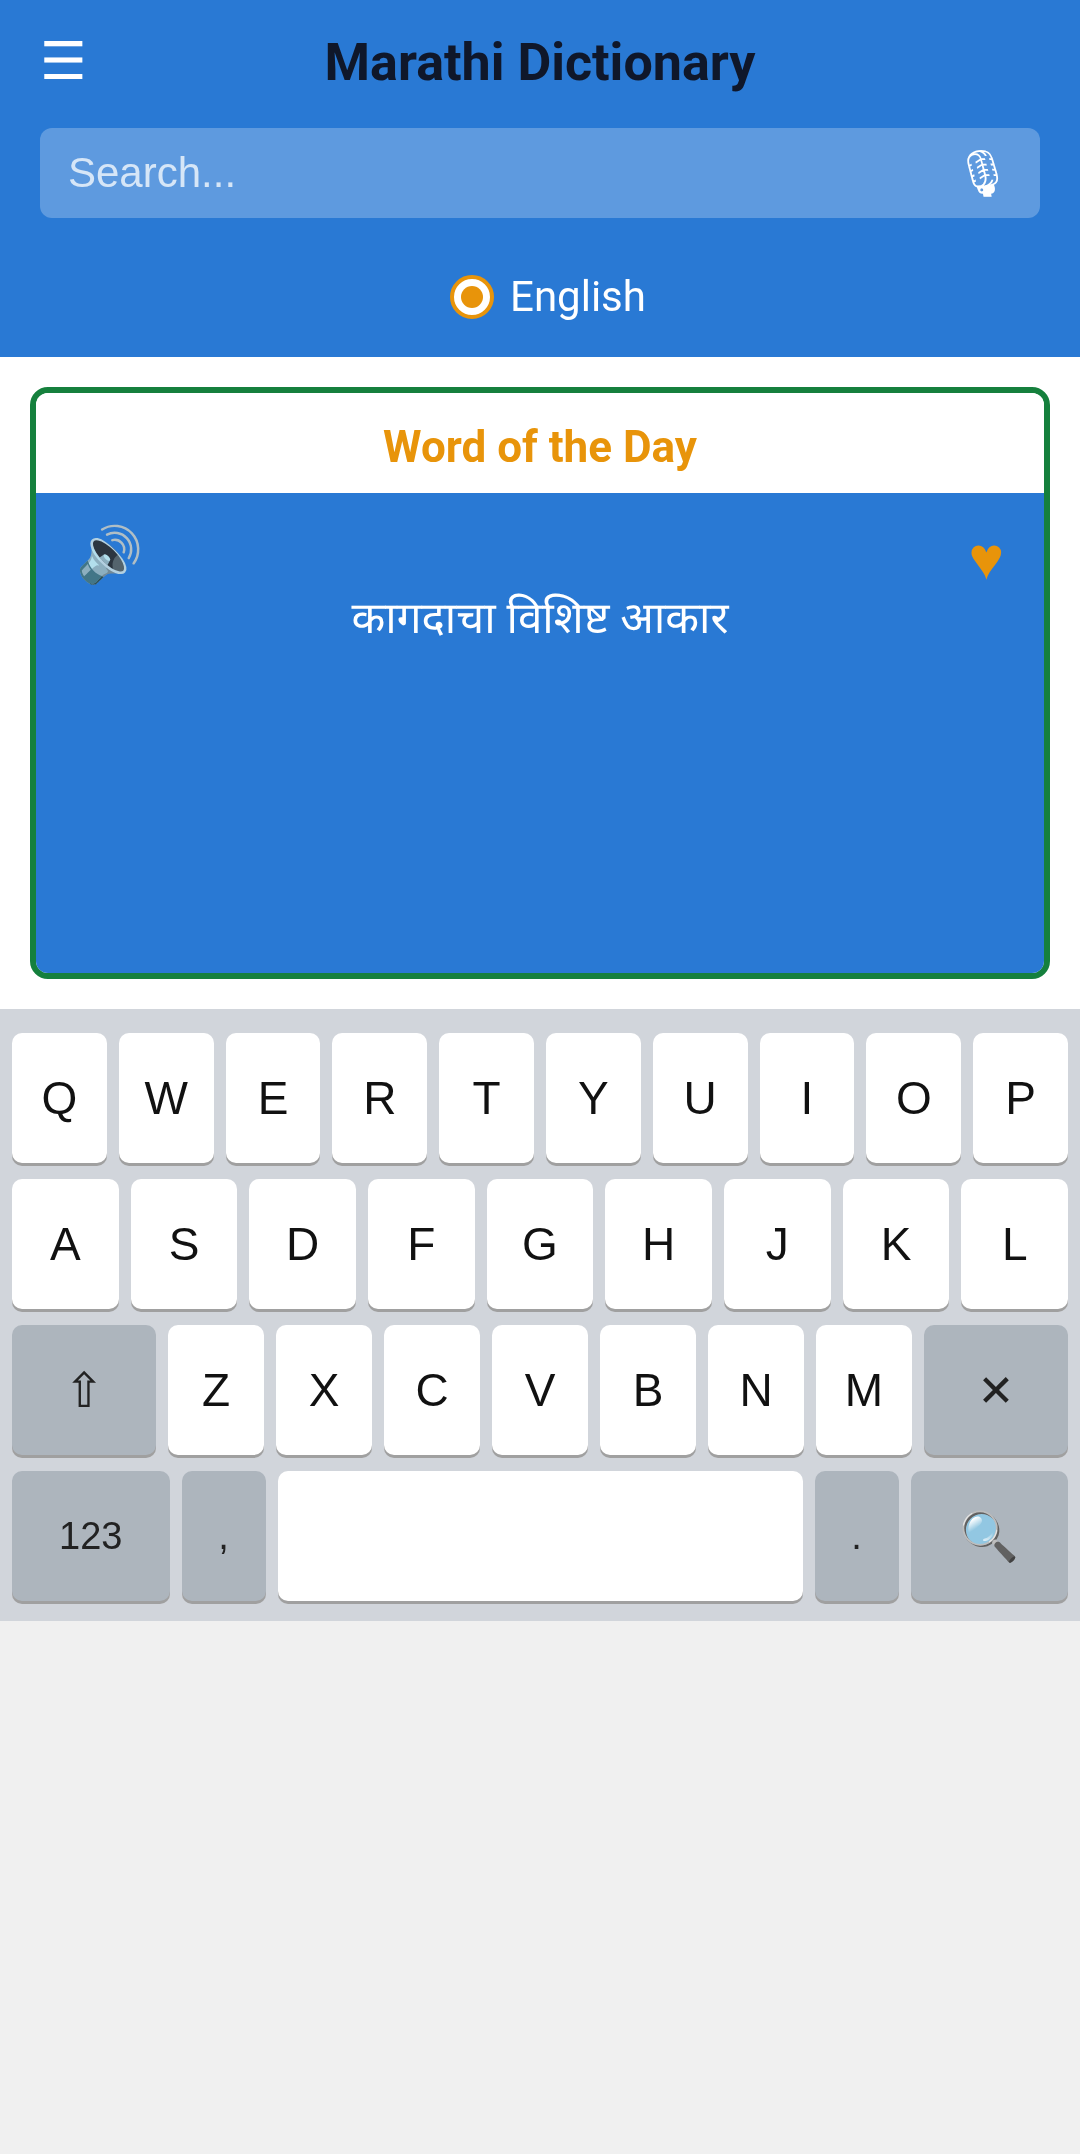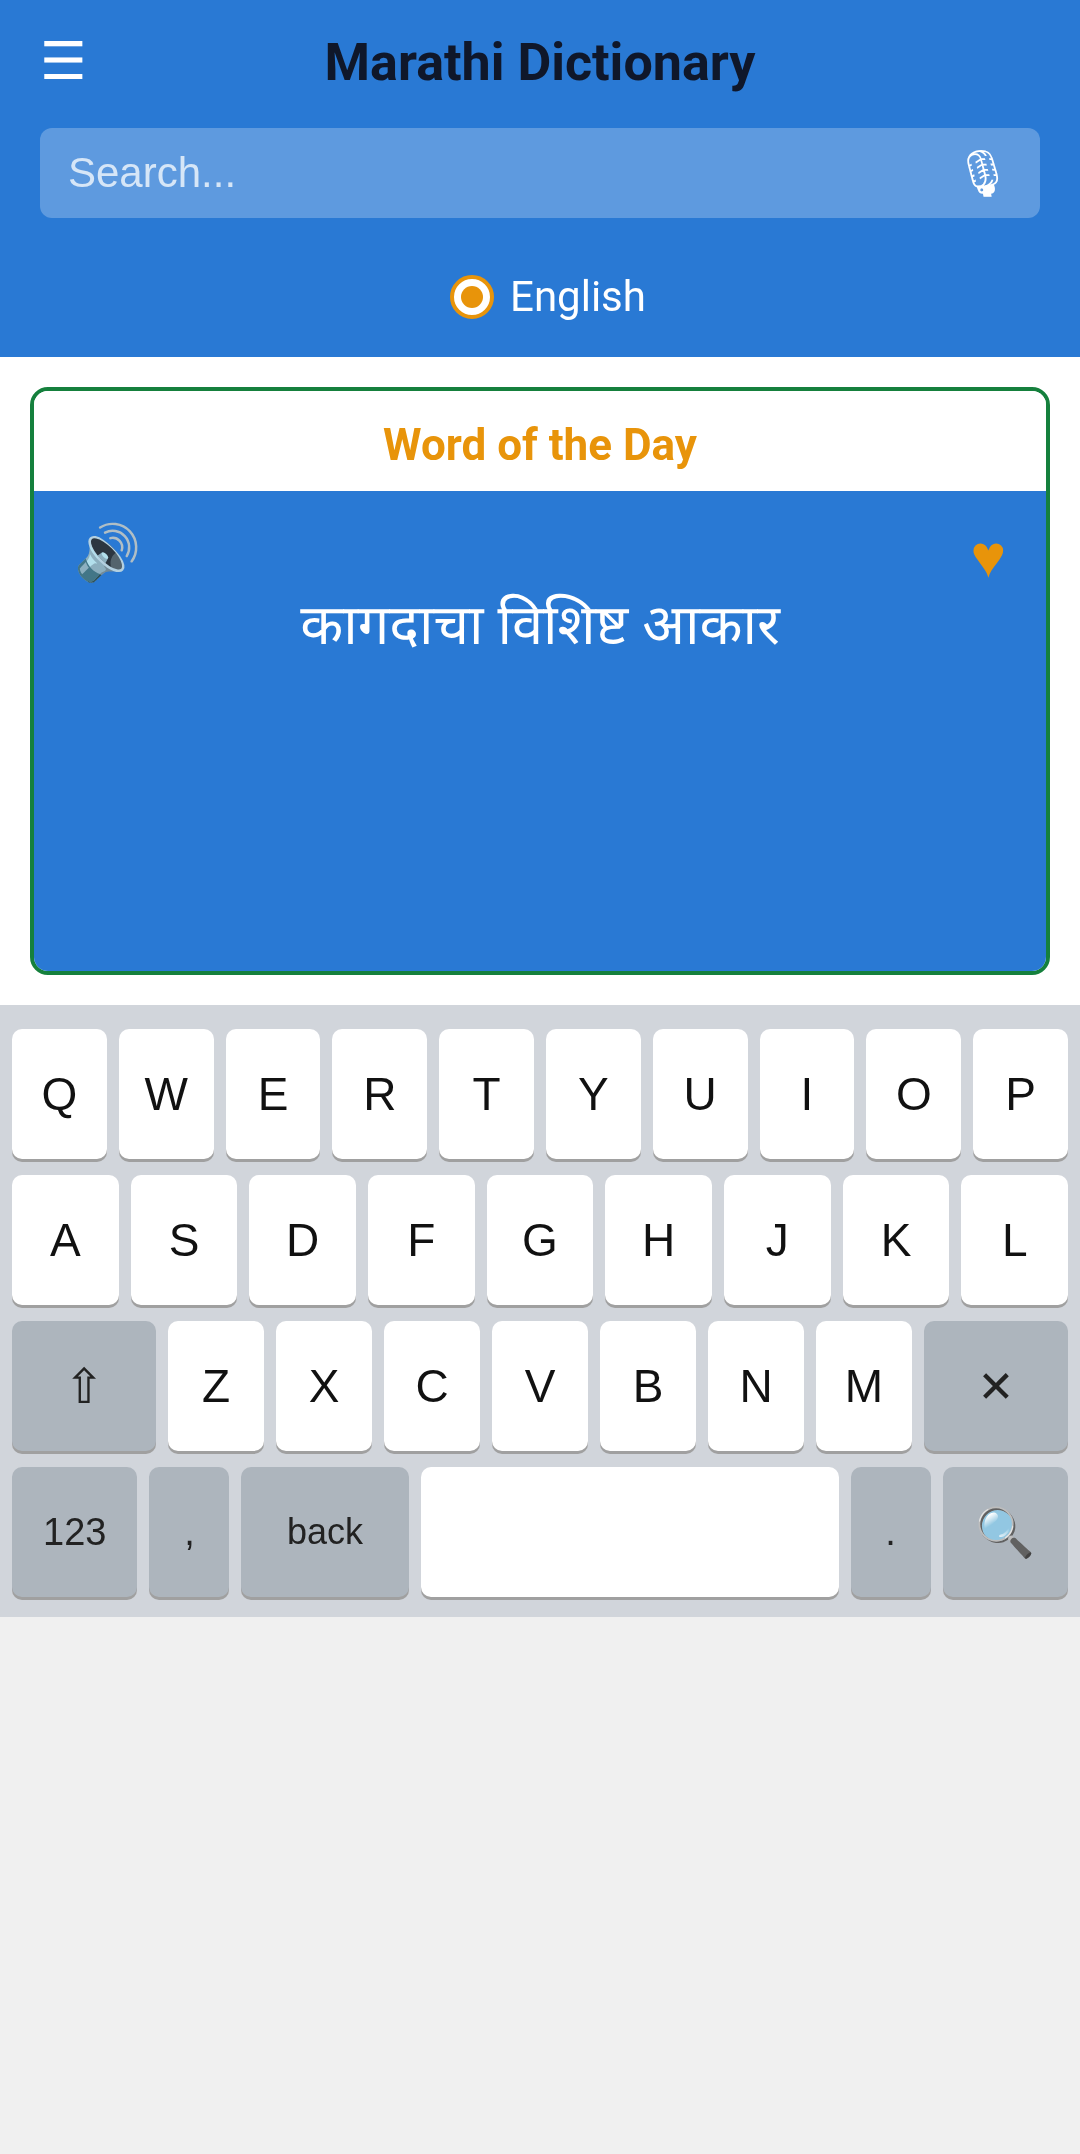--- a/index.html
+++ b/index.html
@@ -110,21 +110,21 @@
 
     
     .main-content {
       background: white;
       padding: 30px 20px 30px 20px;
     }
 
     
     .wotd-container {
       background: white;
-      border: 4px solid #15803d;
+      border: 6px solid #15803d;
       border-radius: 18px;
       overflow: hidden;
       margin: 0 10px;
     }
     .wotd-header {
       background: white;
       text-align: center;
       padding: 28px 20px 20px 20px;
       font-size: 44px;
       font-weight: bold;
@@ -152,21 +152,21 @@
     }
     .wotd-word {
       color: white;
       font-size: 62px;
       text-align: center;
       margin-top: 30px;
       margin-bottom: 50px;
     }
     .wotd-translation {
       color: white;
-      font-size: 56px;
+      font-size: 44px;
       text-align: center;
     }
 
     
     .keyboard {
       background: #d1d5db;
       padding: 16px 0 0 0;
     }
     .keyboard-row {
       display: flex;
@@ -285,18 +285,17 @@
     <button class="key">V</button>
     <button class="key">B</button>
     <button class="key">N</button>
     <button class="key">M</button>
     <button class="key key-special key-backspace">✕</button>
   </div>
 
   <div class="keyboard-bottom-row">
     <button class="key key-special" style="font-size:38px; flex:1.5;">123</button>
     <button class="key key-special" style="flex:0.8;">,</button>
-    <button class="key key-special" style="font-size:36px; flex:2;">back</button>
     <button class="key key-space"></button>
     <button class="key key-special" style="flex:0.8;">.</button>
     <button class="key key-special key-search">🔍</button>
   </div>
 </div>
 
 </body></html>

